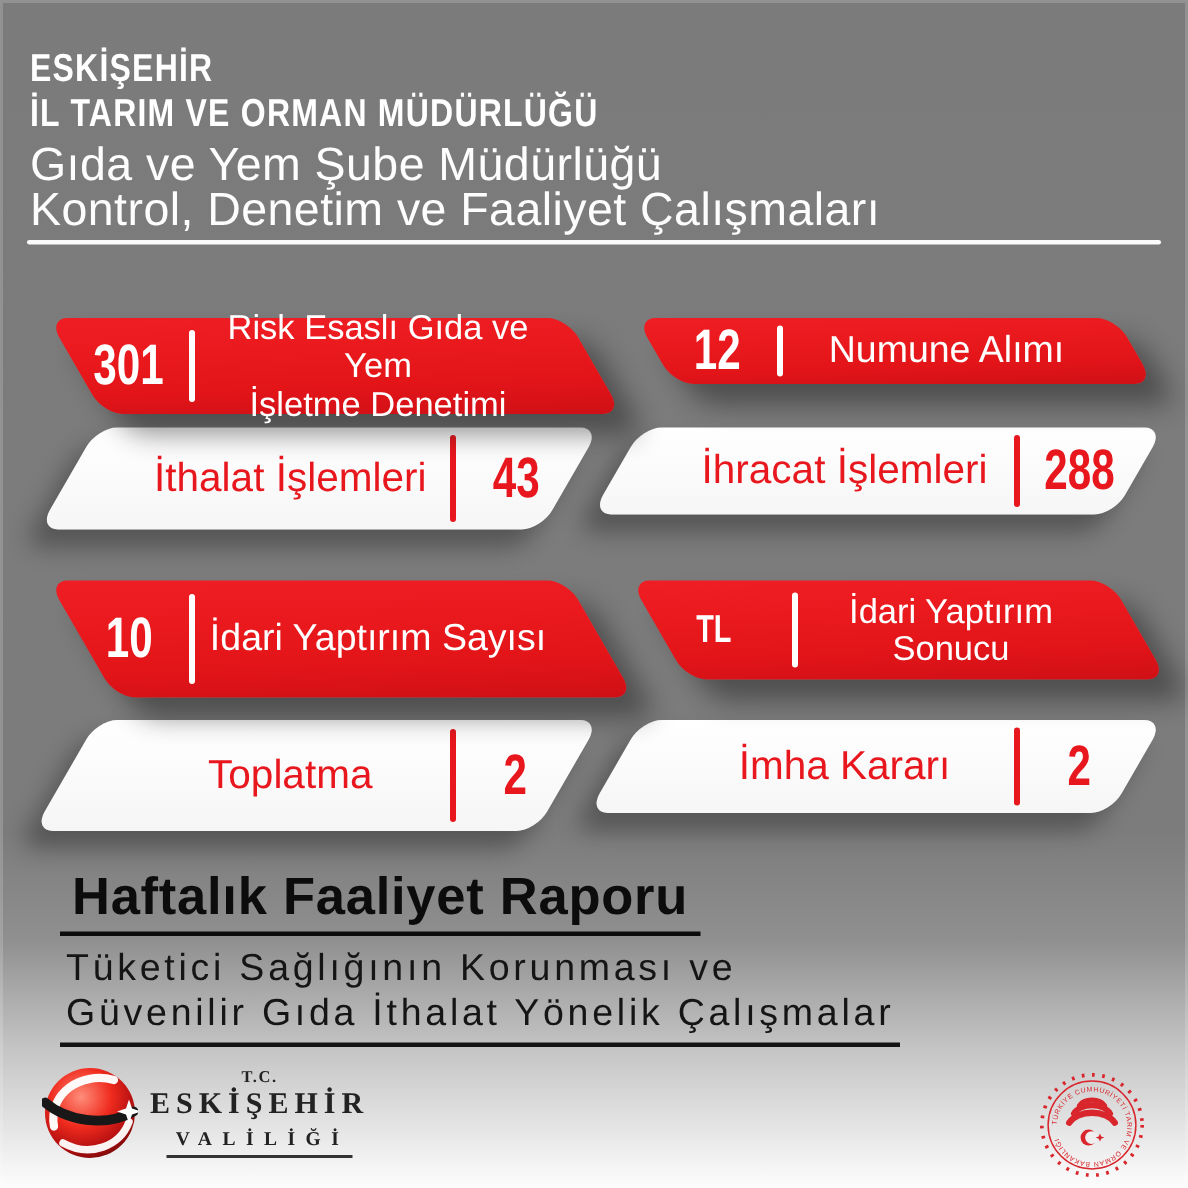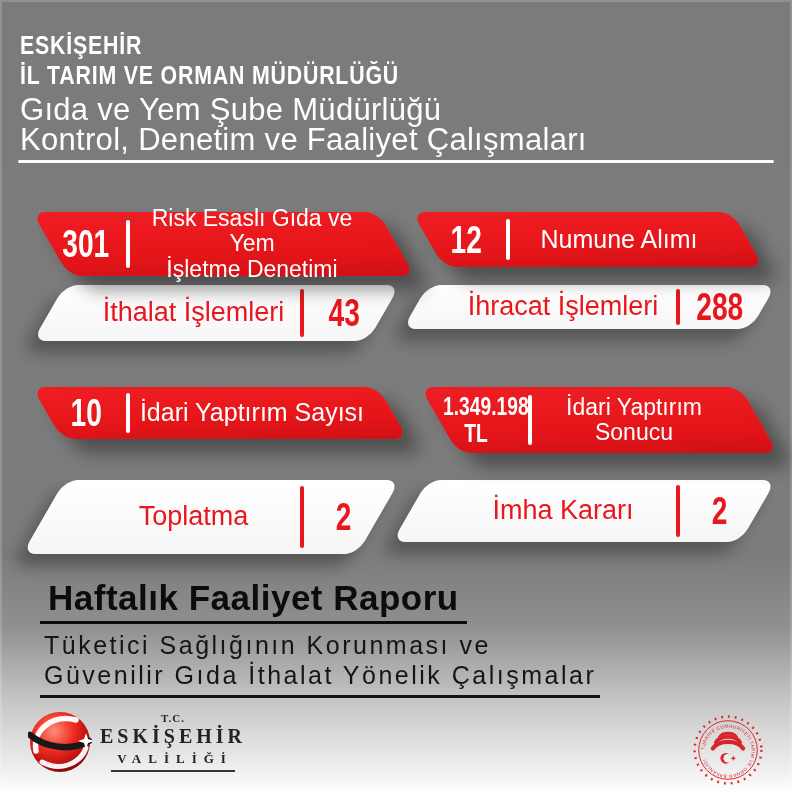--- a/index.html
+++ b/index.html
@@ -51,24 +51,24 @@
   .banner.red .vline{background:#fff;height:76%;margin:0 4px;}
   .banner.white .vline{background:var(--red);height:84%;margin:0 4px;}
   .lbl{flex:1;text-align:center;line-height:1.1;}
   .lbl span{display:block;}
   .banner.red .lbl{font-size:23px;}
   .banner.red .lbl.single{font-size:25px;}
   .banner.white .lbl{font-size:27px;}
   .banner.white .value{color:var(--red);}
 
   #b-risk    {left:32px; top:212px;width:346px;height:64px;}
-  #b-numune  {left:412px;top:212px;width:320px;height:55px;}
-  #b-ithalat {left:65px; top:285px;width:335px;height:56px;}
-  #b-ihracat {left:428px;top:285px;width:348px;height:44px;}
-  #b-idari   {left:32px; top:387px;width:346px;height:52px;}
+  #b-numune  {left:424px;top:212px;width:320px;height:44px;}
+  #b-ithalat {left:65px; top:285px;width:335px;height:68px;}
+  #b-ihracat {left:428px;top:285px;width:348px;height:58px;}
+  #b-idari   {left:32px; top:387px;width:346px;height:78px;}
   #b-para    {left:420px;top:387px;width:320px;height:66px;}
   #b-toplatma{left:65px; top:480px;width:335px;height:74px;}
   #b-imha    {left:428px;top:480px;width:348px;height:62px;}
   #b-para .content{padding-left:8px;}
 
   
   .report{position:absolute;left:0;top:578px;width:100%;text-align:left;color:#0c0c0c;padding-left:40px;}
   .report-title{display:inline-block;font-size:35px;font-weight:800;letter-spacing:.5px;
     border-bottom:3px solid #0c0c0c;padding:0 8px 3px;}
   .report-sub{display:inline-block;margin-top:6px;font-size:25px;letter-spacing:2.5px;
@@ -152,21 +152,20 @@
       <div class="lbl single">
         <span>İdari Yaptırım Sayısı</span>
       </div>
     </div>
   </div>
 
   <div class="banner red" id="b-para">
     <div class="shape"></div>
     <div class="content">
       <div class="value-multi">
-        <div class="vm1"><span class="cond">1.349.198</span></div>
         <div class="vm2"><span class="cond">TL</span></div>
       </div>
       <div class="vline"></div>
       <div class="lbl">
         <span>İdari Yaptırım Sonucu</span>
       </div>
     </div>
   </div>
 
   <div class="banner white" id="b-toplatma">

